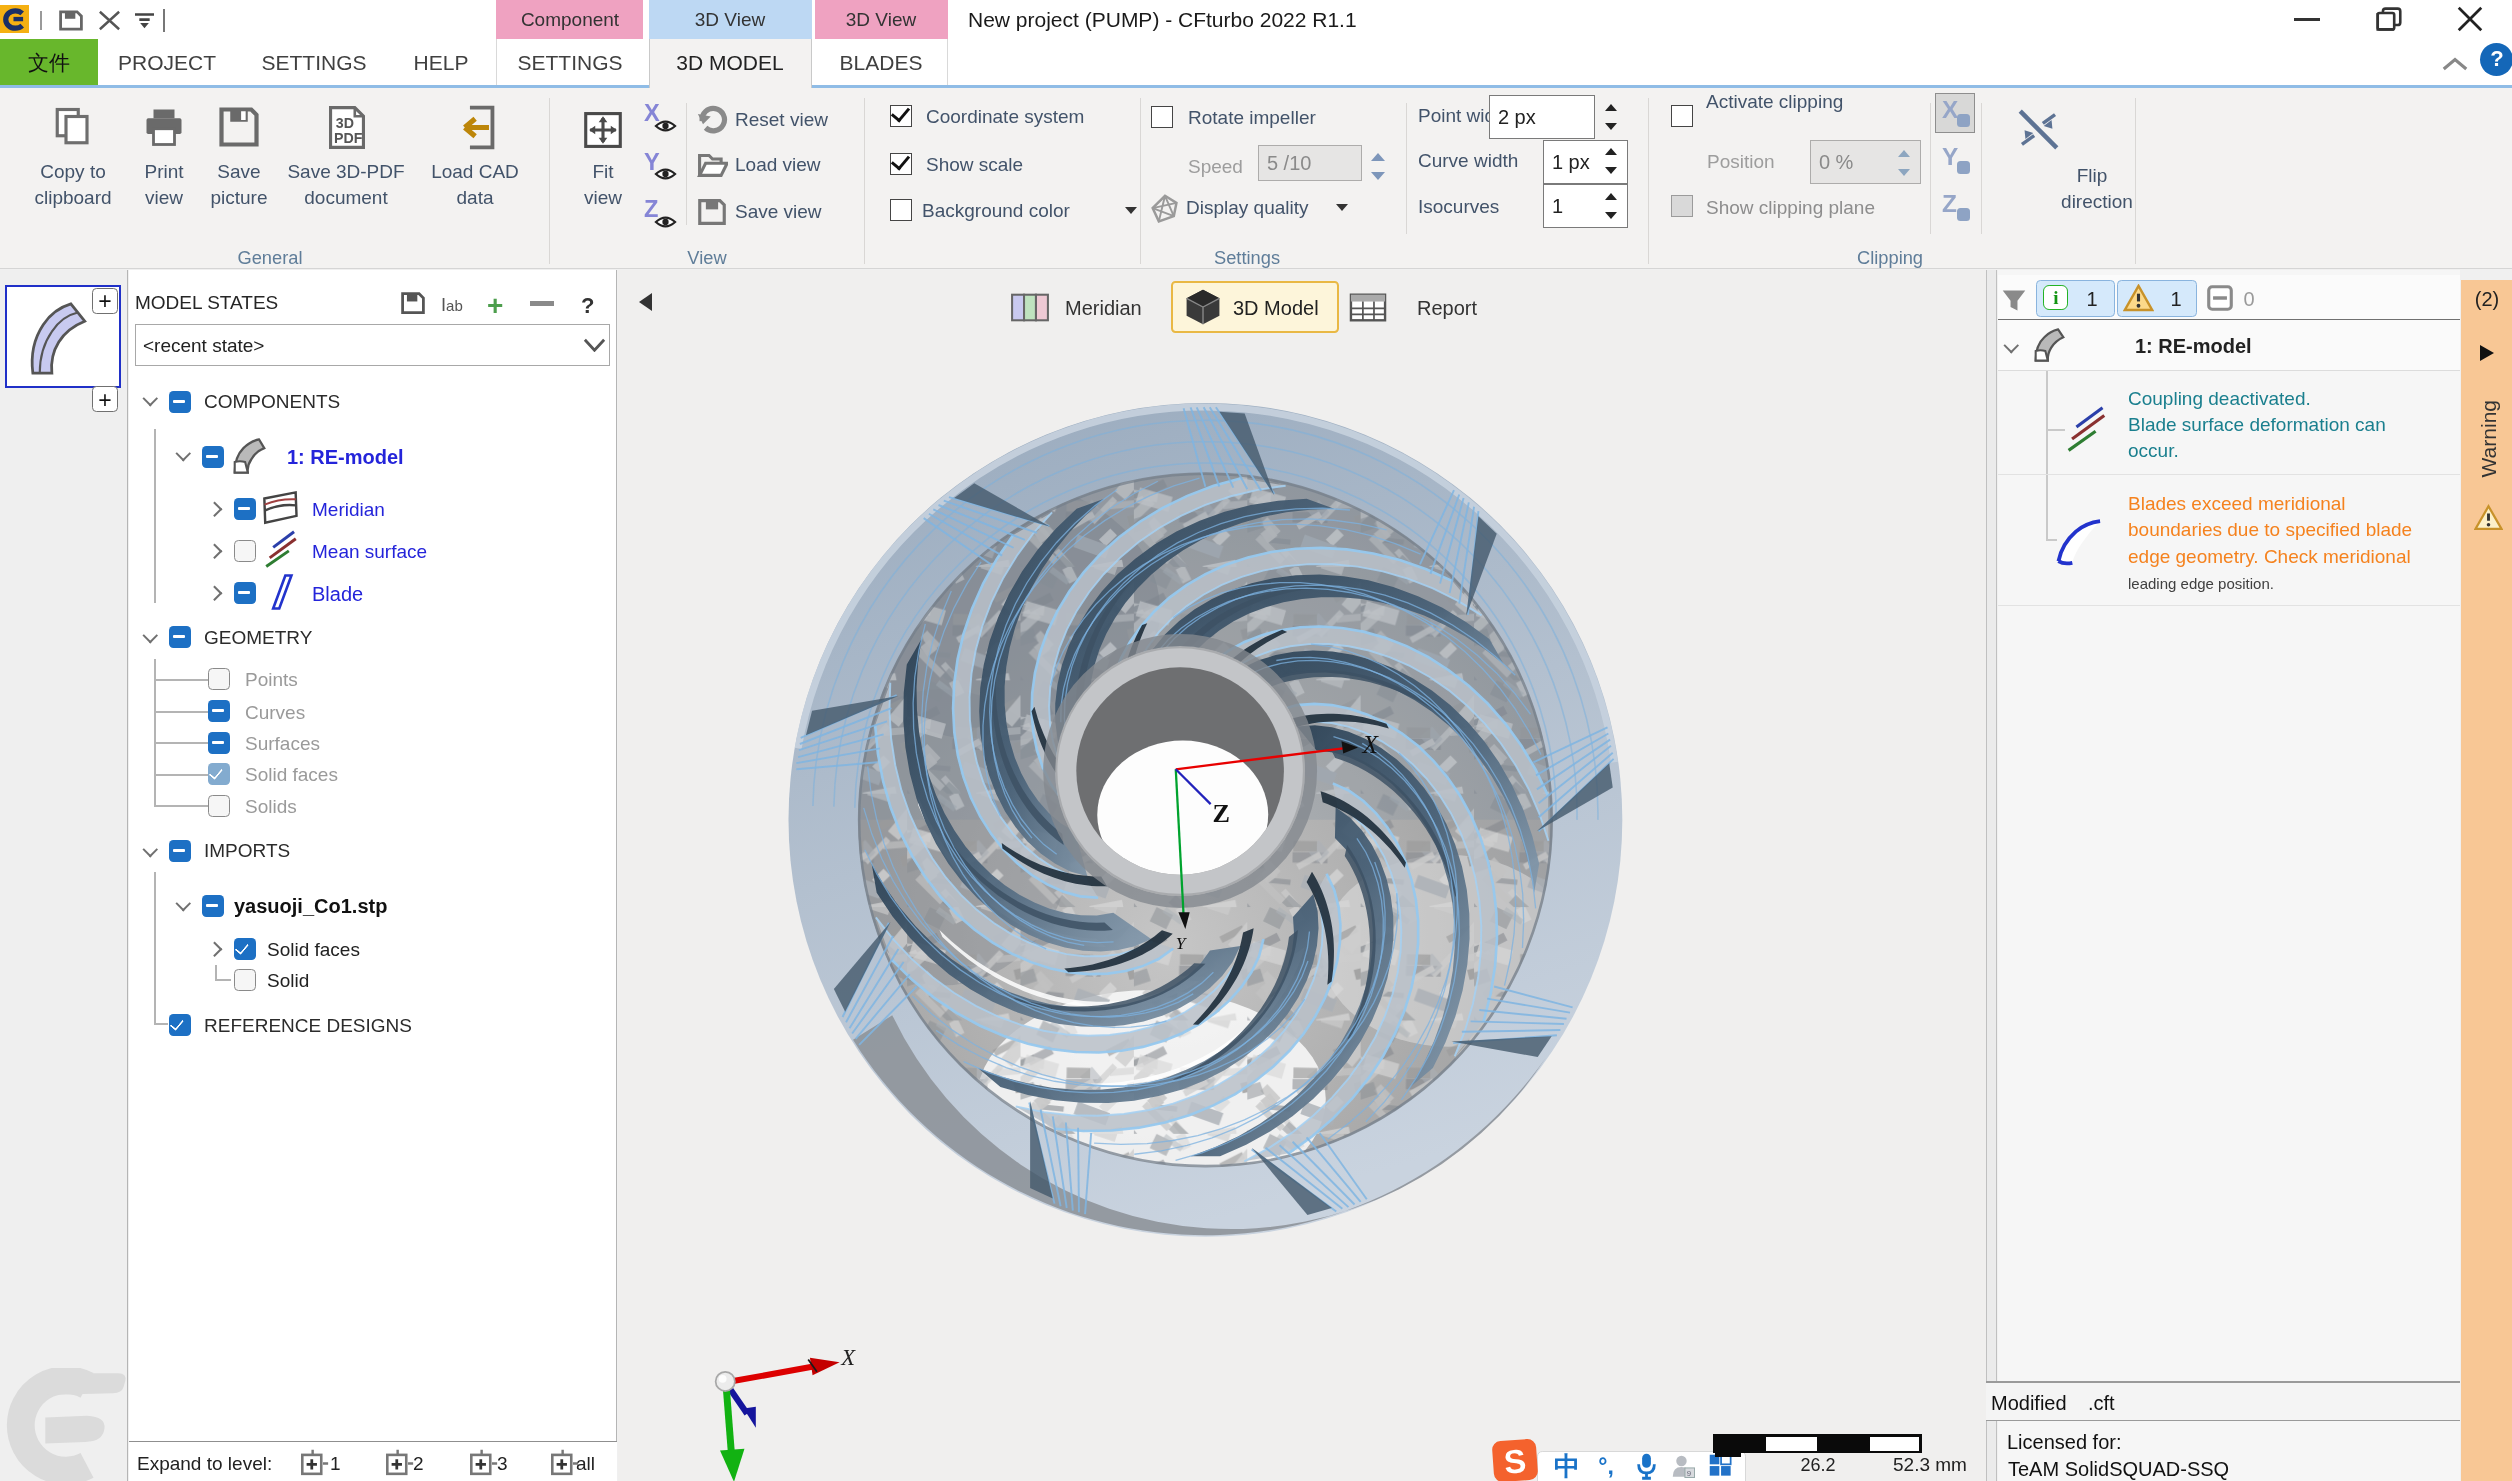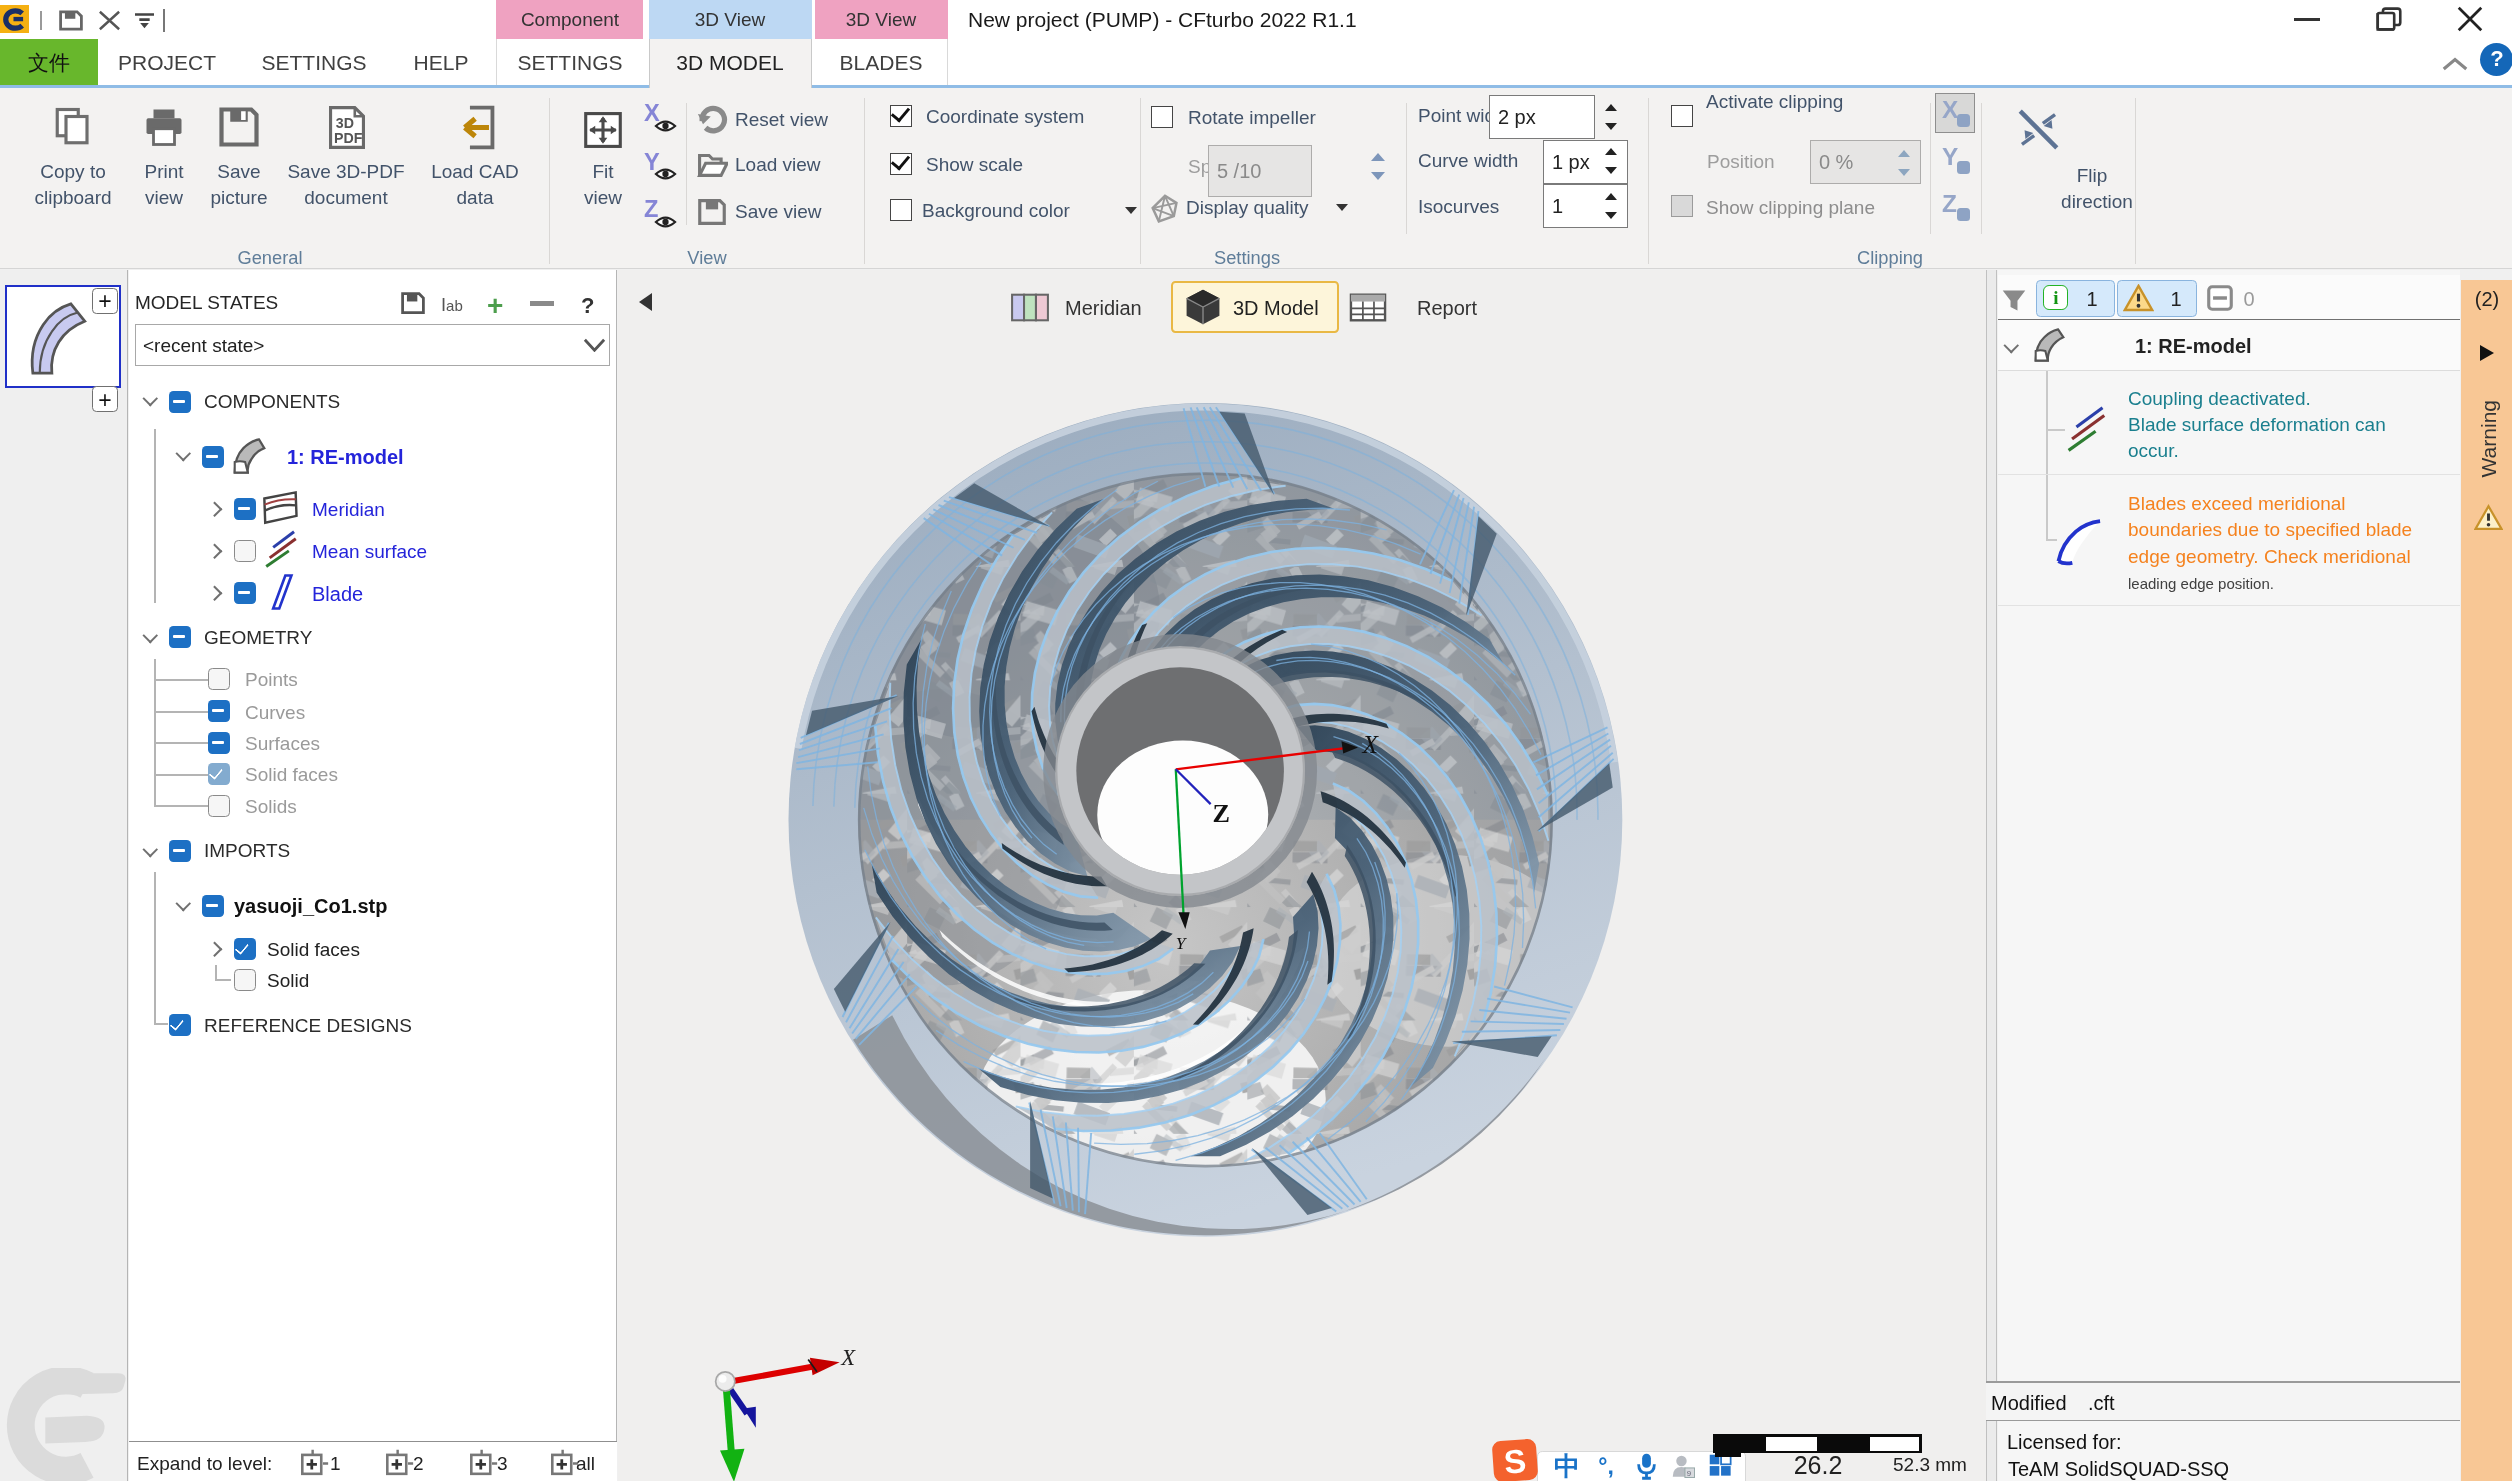--- a/index.html
+++ b/index.html
@@ -190,21 +190,21 @@
 <div class="tx cy rlbl" style="left:926px;top:117px">Coordinate system</div>
 <div class="chk ck" style="left:890px;top:153px"></div>
 <div class="tx cy rlbl" style="left:926px;top:165px">Show scale</div>
 <div class="chk" style="left:890px;top:199px"></div>
 <div class="tx cy rlbl" style="left:922px;top:211px">Background color</div>
 <div class="udar" style="left:1125px;top:207px;border-left:6.1px solid transparent;border-right:6.1px solid transparent;border-top:7.9px solid #333"></div>
 
 <div class="chk" style="left:1151px;top:106px"></div>
 <div class="tx cy rlbl" style="left:1188px;top:118px">Rotate impeller</div>
 <div class="tx cy rlbl" style="left:1188px;top:167px;color:#9d9d9d">Speed</div>
-<div class="spin dis" style="left:1208px;top:145px;width:104px;height:52px">5 /10</div>
+<div class="spin dis" style="left:1258px;top:145px;width:104px;height:36px">5 /10</div>
 <div class="udar" style="left:1371px;top:153px;border-left:7px solid transparent;border-right:7px solid transparent;border-bottom:8.7px solid #7d96ba"></div>
 <div class="udar" style="left:1371px;top:172px;border-left:7px solid transparent;border-right:7px solid transparent;border-top:8.7px solid #7d96ba"></div>
 <svg class="abs" style="left:1150px;top:194px" width="30" height="30" viewBox="0 0 17 17">
  <path d="M8.5 1 L15 5 L13.5 12.5 L5 15.5 L1.5 8 Z" fill="none" stroke="#9a9a9a" stroke-width="1.4"></path>
  <path d="M8.5 1 L5 15.5 M8.5 1 L13.5 12.5 M1.5 8 L15 5 M1.5 8 L13.5 12.5" stroke="#9a9a9a" stroke-width="1.1" fill="none"></path>
 </svg>
 <div class="tx cy rlbl" style="left:1186px;top:208px">Display quality</div>
 <div class="udar" style="left:1336px;top:204px;border-left:6.1px solid transparent;border-right:6.1px solid transparent;border-top:7.9px solid #333"></div>
 
 <div class="tx cy rlbl" style="left:1418px;top:116px">Point width</div>
@@ -443,21 +443,21 @@
  <rect x="1" y="1" width="5.5" height="5.5" fill="#2272c8"></rect>
  <rect x="7.5" y="1" width="5.5" height="5.5" fill="#fff" stroke="#2272c8" stroke-width="1"></rect>
  <rect x="1" y="7.5" width="5.5" height="5.5" fill="#2272c8"></rect>
  <rect x="7.5" y="7.5" width="5.5" height="5.5" fill="#2272c8"></rect>
 </svg>
 
 <div class="abs" style="left:1713px;top:1434px;width:209px;height:19px;background:#0a0a0a;z-index:40"></div>
 <div class="abs" style="left:1766px;top:1437px;width:51px;height:14px;background:#fff;z-index:41"></div>
 <div class="abs" style="left:1870px;top:1437px;width:49px;height:14px;background:#fff;z-index:41"></div>
 <div class="abs" style="left:1715px;top:1453px;width:26px;height:4.4px;background:#0a0a0a;z-index:41"></div>
-<div class="tx ctr" style="left:1818px;top:1465px;font-size:25px;color:#222;z-index:41">26.2</div>
+<div class="tx ctr" style="left:1818px;top:1465px;font-size:18px;color:#222;z-index:41">26.2</div>
 <div class="tx ctr" style="left:1930px;top:1465px;font-size:19px;color:#222;z-index:41">52.3 mm</div>
 
 <div class="abs" style="left:1986px;top:270px;width:11.3px;height:1211px;background:#ebebeb;border-left:0.9px solid #c0c0c0;border-right:0.9px solid #c0c0c0"></div>
 
 <div class="abs" style="left:1998px;top:270px;width:462px;height:1211px;background:#f6f6f6"></div>
 <div class="abs" style="left:1998px;top:275px;width:462px;height:45px;background:#fbfbfb;border-bottom:1.7px solid #707070"></div>
 <svg class="abs" style="left:2001px;top:287px" width="26" height="26" viewBox="0 0 15 15">
  <path d="M1 2 H14 L9.5 8 V13.5 L5.5 11.5 V8 Z" fill="#8a8a8a"></path>
 </svg>
 <div class="abs" style="left:2036px;top:280px;width:79px;height:37px;background:#d5e9fb;border:1.7px solid #8ab4de;border-radius:4.4px"></div>

